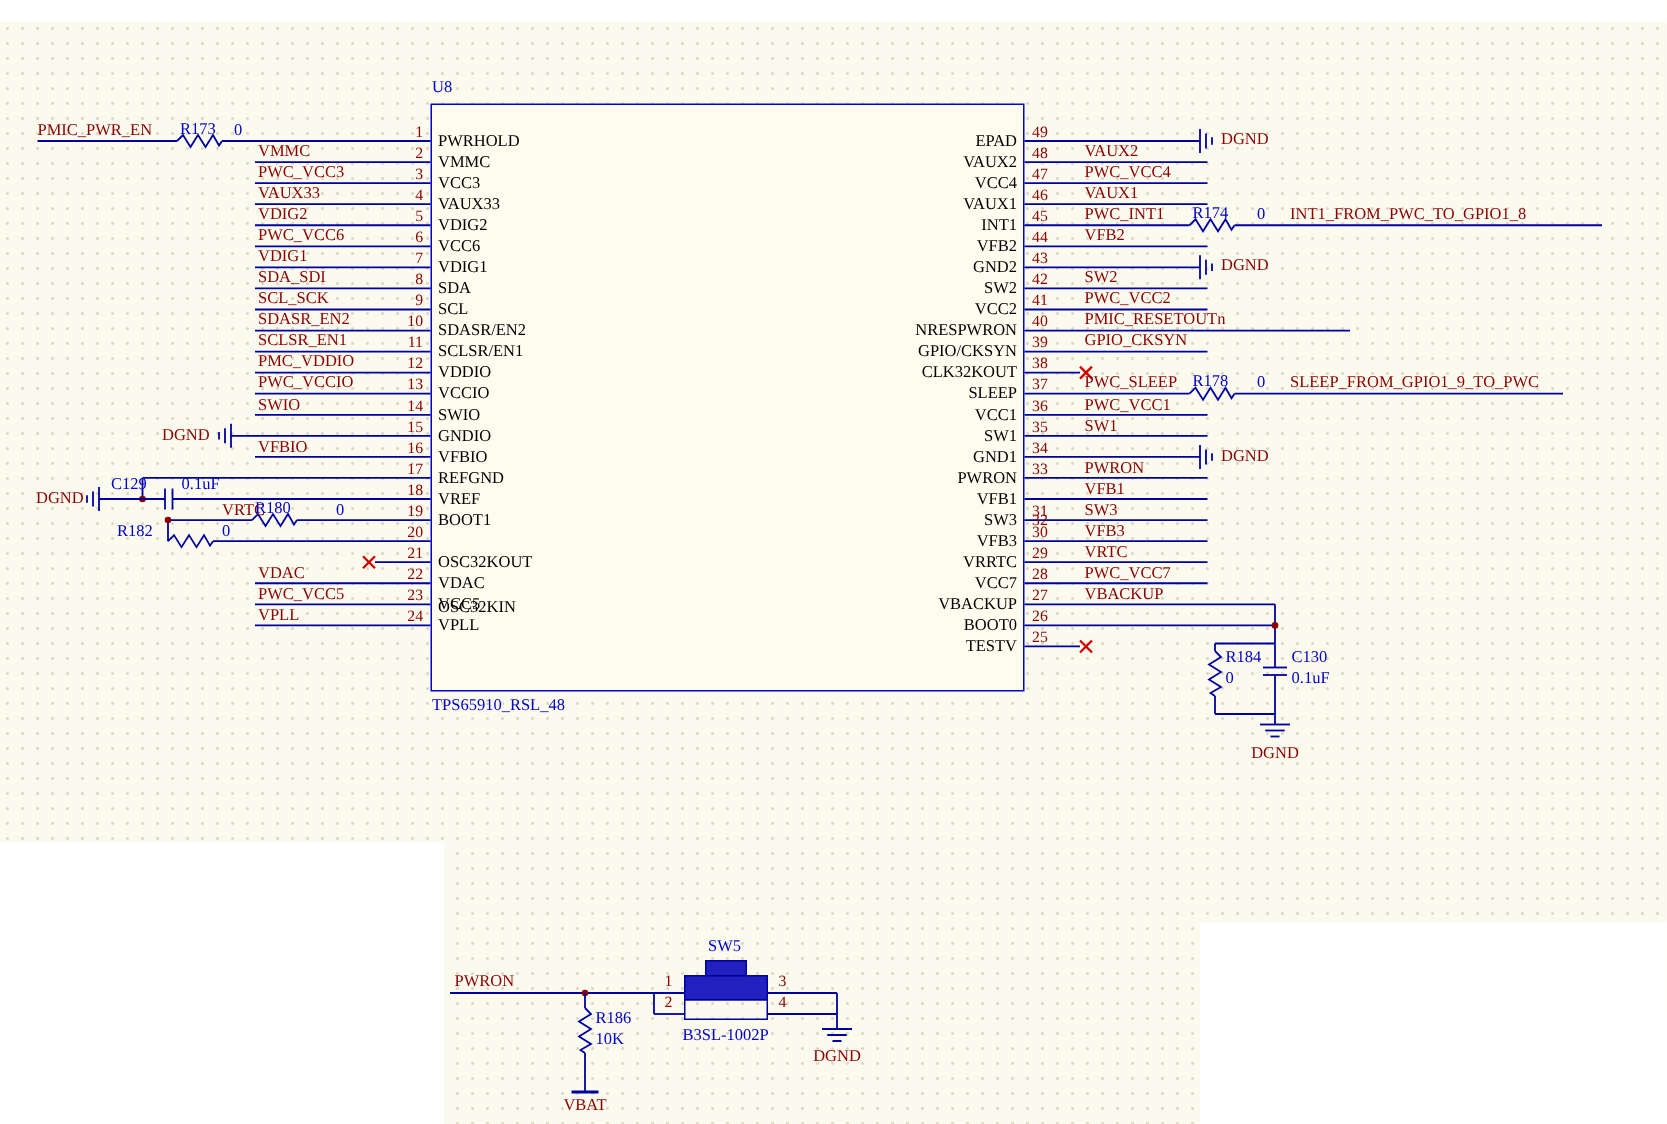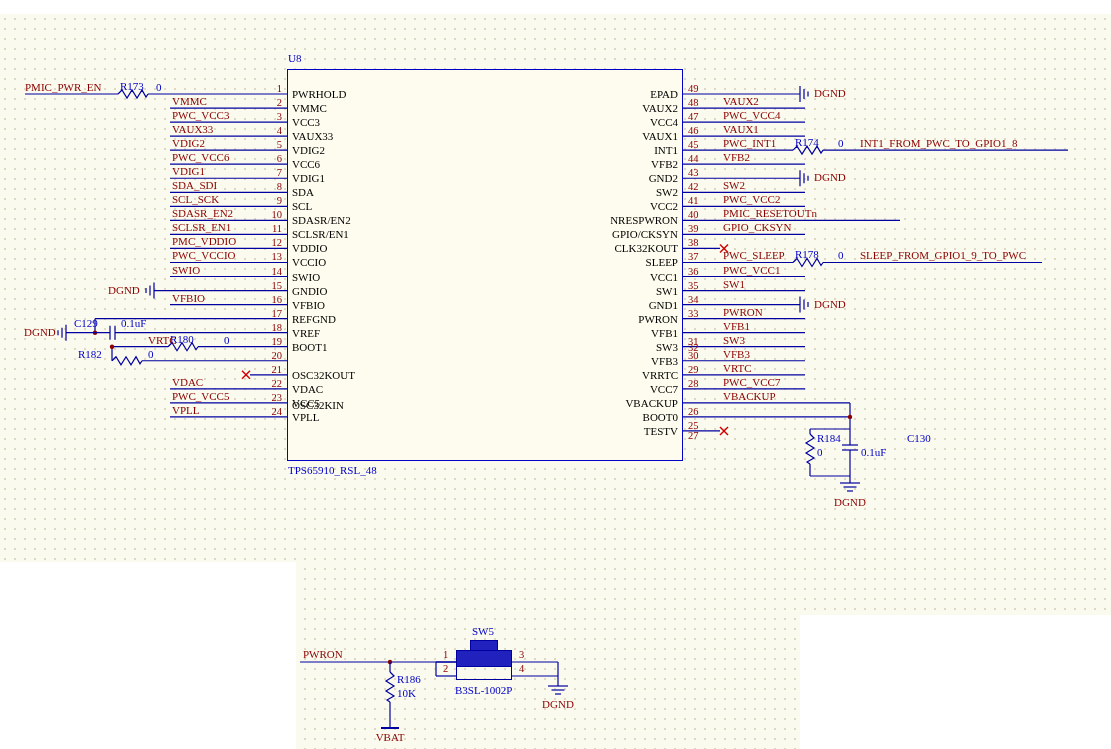--- a/index.html
+++ b/index.html
@@ -342,30 +342,30 @@
     <div class="t net" style="left: 723px; top: 319.72px;">SW3</div>
     <div class="t pnum" style="left: 688px; top: 334.76px;">30</div>
     <div class="t pname pnameR" style="left: 530px; top: 340.76px;">VFB3</div>
     <div class="t net" style="left: 723px; top: 333.76px;">VFB3</div>
     <div class="t pnum" style="left: 688px; top: 348.8px;">29</div>
     <div class="t pname pnameR" style="left: 530px; top: 354.8px;">VRRTC</div>
     <div class="t net" style="left: 723px; top: 347.8px;">VRTC</div>
     <div class="t pnum" style="left: 688px; top: 362.84px;">28</div>
     <div class="t pname pnameR" style="left: 530px; top: 368.84px;">VCC7</div>
     <div class="t net" style="left: 723px; top: 361.84px;">PWC_VCC7</div>
-    <div class="t pnum" style="left: 688px; top: 376.88px; margin-top: 38px;">27</div>
+    <div class="t pnum" style="left: 688px; top: 376.88px;">27</div>
     <div class="t pname pnameR" style="left: 530px; top: 382.88px;">VBACKUP</div>
     <div class="t net" style="left: 723px; top: 375.88px;">VBACKUP</div>
     <div class="t pnum" style="left: 688px; top: 390.92px;">26</div>
     <div class="t pname pnameR" style="left: 530px; top: 396.92px;">BOOT0</div>
     <div class="t pnum" style="left: 688px; top: 404.96px;">25</div>
     <div class="t pname pnameR" style="left: 530px; top: 410.96px;">TESTV</div>
     <div class="t des" style="left: 817px; top: 418px; text-align: center;">R184</div>
     <div class="t des" style="left: 817px; top: 432px;">0</div>
-    <div class="t des" style="left: 861px; top: 418px; margin-left: 46px;">C130</div>
+    <div class="t des" style="left: 861px; top: 418px;">C130</div>
     <div class="t des" style="left: 861px; top: 432px;">0.1uF</div>
     <div class="t net ctr" style="left: 826px; top: 482px; width: 48px;">DGND</div>
     <div class="t net" style="left: 303px; top: 634px;">PWRON</div>
     <div class="t net ctr" style="left: 366px; top: 717px; width: 48px;">VBAT</div>
     <div class="t des" style="left: 397px; top: 659px;">R186</div>
     <div class="t des" style="left: 397px; top: 673px;">10K</div>
     <div class="t des" style="left: 459px; top: 611px; margin-left: 13px;">SW5</div>
     <div class="swframe" style="left: 456px; top: 636px; width: 56px; height: 30px;"></div>
     <div class="swblock" style="left: 456px; top: 636px; width: 56px; height: 17px;"></div>
     <div class="swblock" style="left: 470px; top: 626px; width: 28px; height: 11px;"></div>

